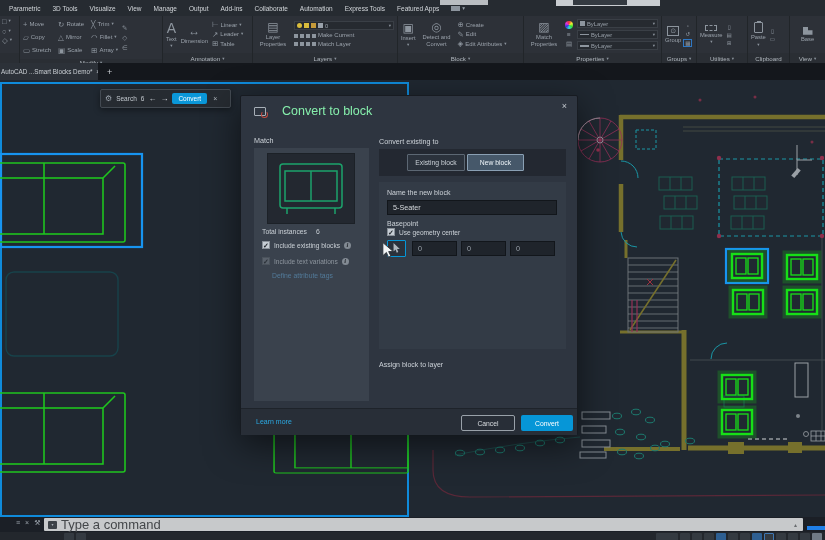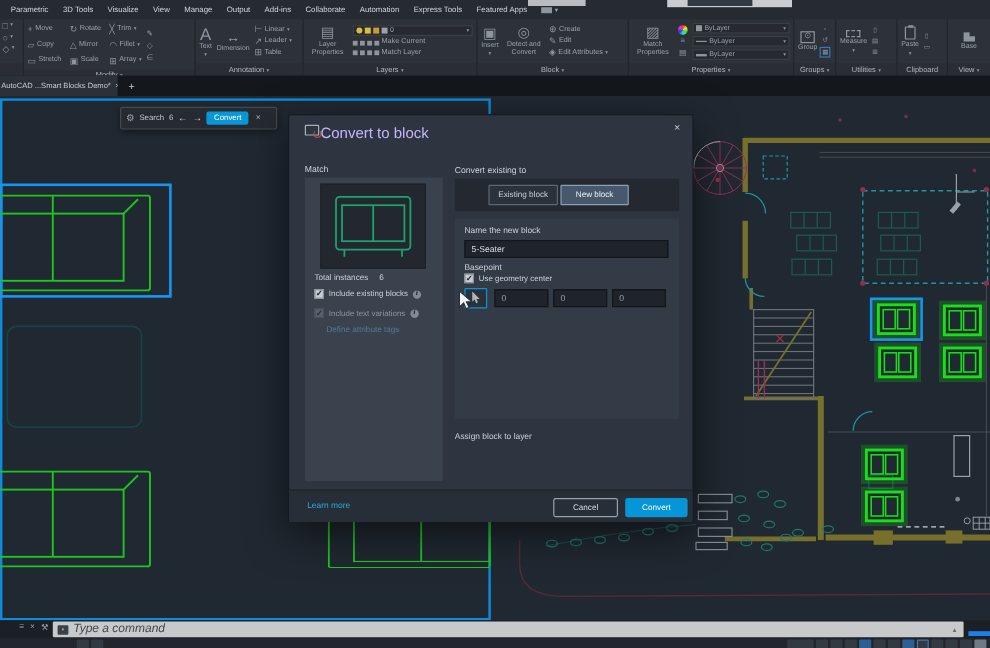--- a/index.html
+++ b/index.html
@@ -51,21 +51,21 @@
   
   .finder{position:absolute;left:100px;top:89px;width:131px;height:19px;background:#262b31;border:1px solid #434a52;border-radius:2px;display:flex;align-items:center;gap:4px;padding:0 4px;z-index:5;box-shadow:0 2px 6px rgba(0,0,0,.4)}
   .finder .gear{color:#9aa2ab;font-size:8px}
   .finder .lbl{color:#c3c9cf;font-size:6.5px}
   .finder .arr{color:#d6dbe0;font-size:8px;font-weight:bold}
   .finder .cvt{background:#0a97d8;color:#fff;font-size:6.5px;border-radius:2px;padding:2px 6px}
   .finder .x{color:#aeb5bc;font-size:7px;margin-left:2px}
 
   
   .dlg{position:absolute;left:240px;top:95px;width:338px;height:340px;background:#2e3540;border:1px solid #171b21;border-radius:2px;box-shadow:0 10px 34px rgba(0,0,0,.55);z-index:6;font-size:7px;color:#ccd2d8}
-  .dlg-title{position:absolute;left:13px;top:8px;display:flex;gap:1px;font-size:12.5px;color:#c4b5fd}
+  .dlg-title{position:absolute;left:13px;top:8px;display:flex;align-items:center;gap:16px;font-size:12.5px;color:#86efac}
   .cvt-icon{width:12px;height:9px;border:1.2px solid #a7afb7;border-radius:1px;position:relative}
   .cvt-icon::after{content:"";position:absolute;right:-3px;bottom:-3px;width:5px;height:5px;border:1.2px solid #c34a3e;border-radius:50%;border-top-color:transparent}
   .dlg-x{position:absolute;right:10px;top:5px;color:#c3c9cf;font-size:9px}
   .sel-lbl{position:absolute;left:13px;top:40px;font-size:7.2px}
   .sel-panel{position:absolute;left:13px;top:52px;width:115px;height:253px;background:#3a424d}
   .preview{position:absolute;left:13px;top:5px;width:88px;height:71px;background:#232830;border:1px solid #1c2127}
   .totrow{position:absolute;left:8px;top:80px;display:flex;gap:9px;font-size:6.8px;color:#c9cfd5}
   .cbrow{position:absolute;left:8px;display:flex;align-items:center;gap:4px;font-size:6.6px;color:#c9cfd5}
   .cb{width:8px;height:8px;background:#c6cdd4;border:1px solid #8a9199;display:flex;align-items:center;justify-content:center;font-size:7px;color:#1d2228;font-weight:bold;line-height:1}
   .cb.dis{background:#59616b;border-color:#4a525b;color:#2a3037}
@@ -90,21 +90,21 @@
   .learn{position:absolute;left:15px;top:9px;font-size:7px;color:#2ba9e2}
   .btn-cancel{position:absolute;left:220px;top:6px;width:54px;height:16px;border:1px solid #99a1a9;border-radius:2px;color:#d8dce0;font-size:6.8px;display:flex;align-items:center;justify-content:center}
   .btn-convert{position:absolute;left:280px;top:6px;width:52px;height:16px;background:#0696d7;border-radius:2px;color:#fff;font-size:6.8px;display:flex;align-items:center;justify-content:center}
   .cursor{position:absolute;left:141px;top:146px;z-index:9}
 
   
   .cmdrow{position:absolute;left:0;top:517px;width:825px;height:15px;background:#1b1f26;z-index:4}
   .cmdicons{position:absolute;left:16px;top:2px;display:flex;gap:5px;color:#9aa2ab;font-size:7px}
   .cmdbar{position:absolute;left:44px;top:1px;width:759px;height:13px;background:#c7c9cb;border-radius:1px;display:flex;align-items:center;gap:4px;padding:0 4px}
   .cmdbox{width:9px;height:8px;background:#3c4147;border-radius:1px;display:flex;align-items:center;justify-content:center;color:#aab1b8;font-size:4px}
-  .cmdtext{font-size:10px;color:#44474a;font-style:italic}
+  .cmdtext{font-size:13px;color:#44474a;}
   .cmdup{position:absolute;right:6px;color:#6a6d70;font-size:6px}
   .bluescroll{position:absolute;left:807px;top:526px;width:18px;height:4px;background:#1f7fe8;z-index:5}
   .statusbar{position:absolute;left:0;top:532px;width:825px;height:8px;background:#23272d;overflow:hidden;z-index:4}
   .chips{position:absolute;right:3px;top:1px;display:flex;gap:2px}
   .chip{width:10px;height:10px;background:#343a41;border-radius:1px}
   .chip.blue{background:#2e5f92}
   .chip.bord{background:#343a41;border:1px solid #3f78b4}
   .chip.lite{background:#707a85}
   .chip.wide{width:22px}
   .chipsL{position:absolute;left:64px;top:1px;display:flex;gap:2px}

